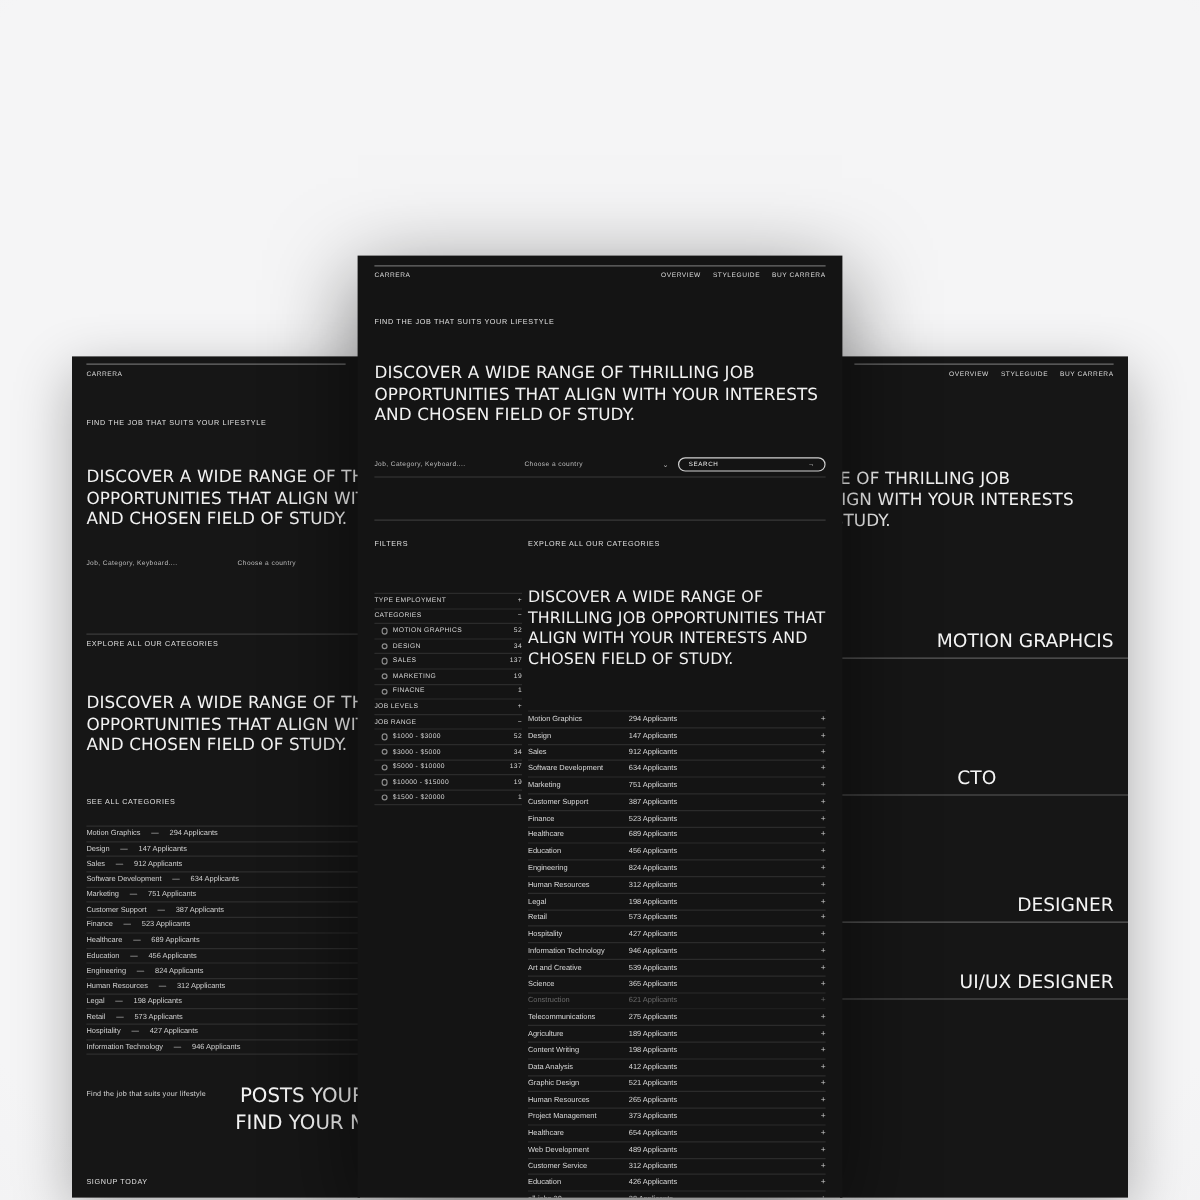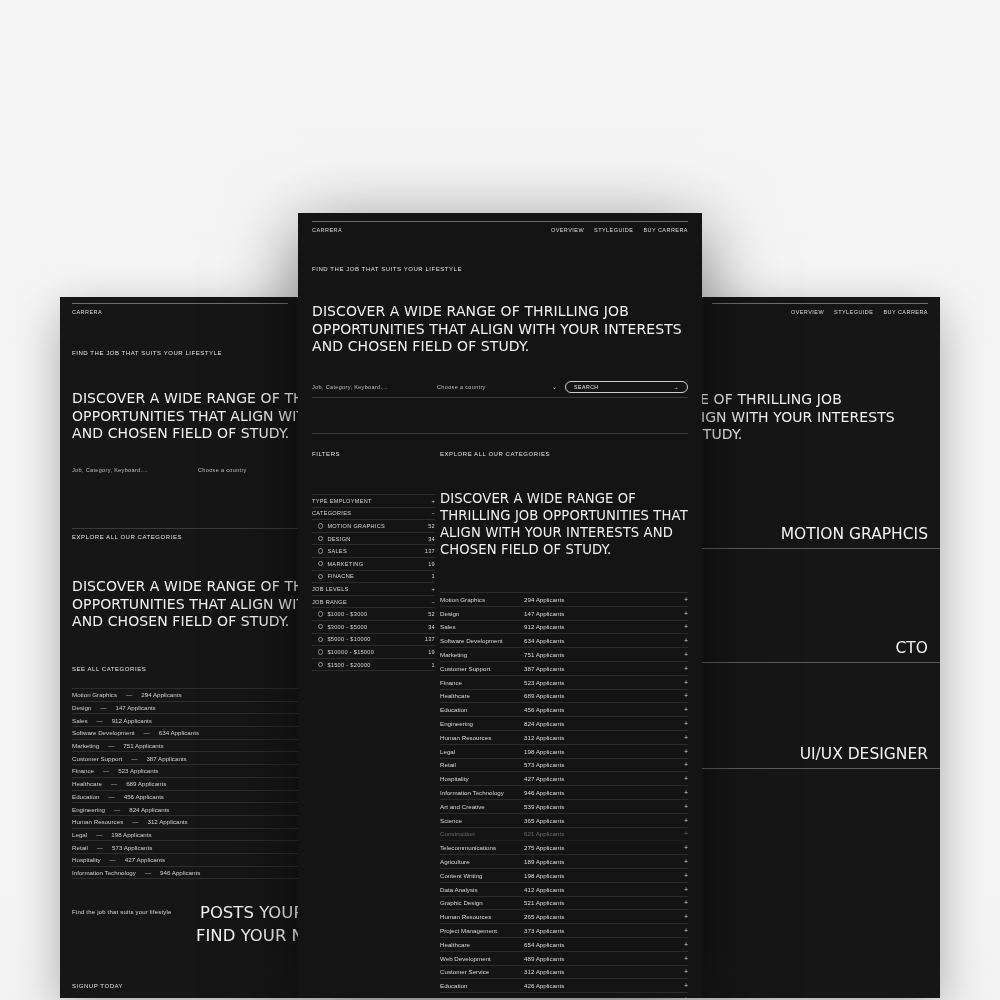--- a/index.html
+++ b/index.html
@@ -85,21 +85,21 @@
   .l-signup{left:12px;top:686px;}
 
   
   .r-heading{right:45px;top:94px;width:370px;}
   .r-titles{position:absolute;inset:0;}
   .r-title{position:absolute;left:0;right:0;border-bottom:1px solid rgba(255,255,255,.30);
            text-align:right;padding:0 12px 5px 0;
            font-family:"DejaVu Sans",sans-serif;font-size:15.5px;color:#f4f4f4;
            white-space:nowrap;cursor:pointer;}
   .r-title:nth-of-type(1){top:228px;}
-  .r-title:nth-of-type(2){top:342px;}
+  .r-title:nth-of-type(2){top:342px;text-align:center;}
   .r-title:nth-of-type(3){top:448px;}
   .r-title:nth-of-type(4){top:512px;}
   .r-title:nth-of-type(5){top:646px;}
 </style>
 </head>
 <body>
 
 <div class="stage">
 
   <section class="panel left">
@@ -222,20 +222,21 @@
         <span>BUY CARRERA</span>
       </span>
     </div>
     <div class="abs big-heading r-heading">DISCOVER A WIDE RANGE OF THRILLING JOB OPPORTUNITIES THAT ALIGN WITH YOUR INTERESTS AND CHOSEN FIELD OF STUDY.</div>
     <div class="r-titles">
 
         <div class="r-title">MOTION GRAPHCIS</div>
 
         <div class="r-title">CTO</div>
 
+        <div class="r-title">DESIGNER</div>
 
         <div class="r-title">UI/UX DESIGNER</div>
 
       </div>
   </section>
 
   <section class="panel center">
     <div class="hdr">
       <span>CARRERA</span>
       <span class="nav">

